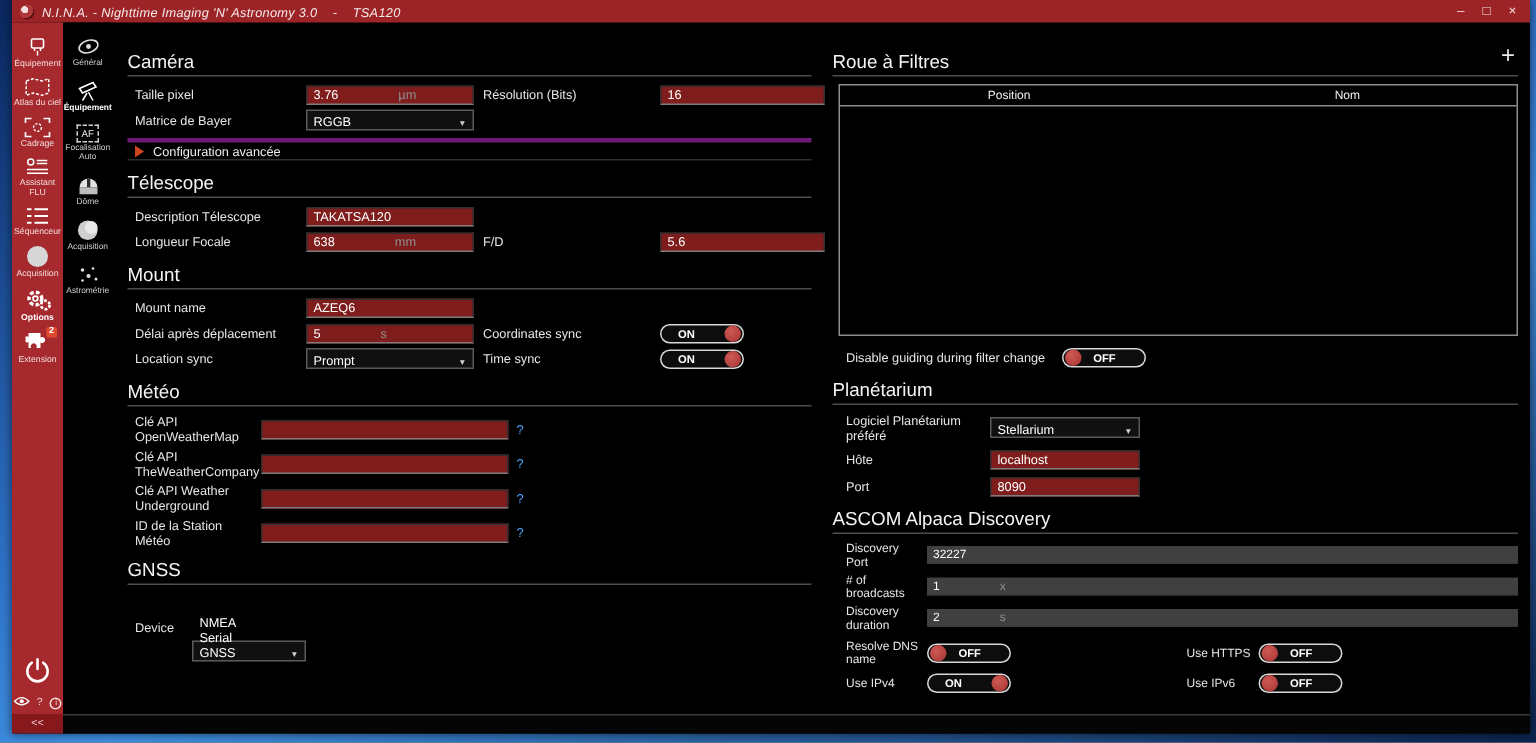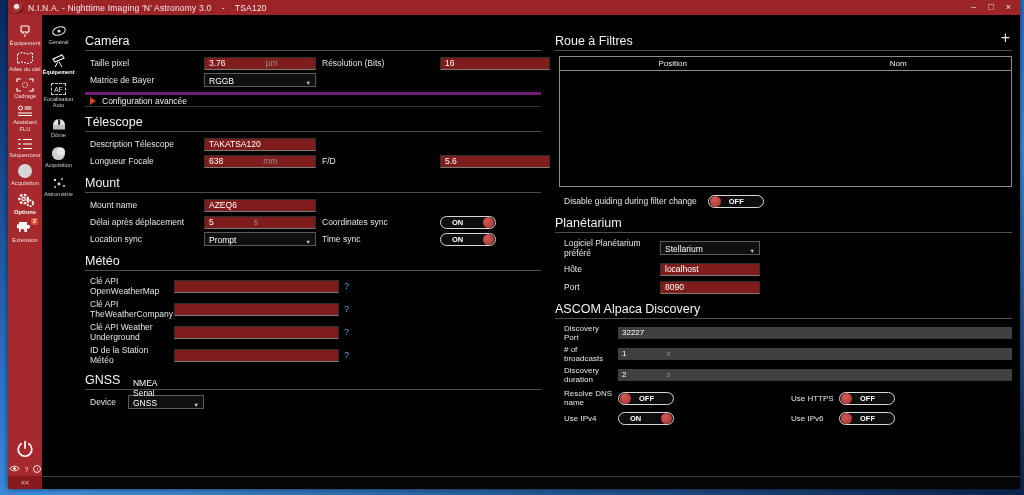--- a/index.html
+++ b/index.html
@@ -11,21 +11,21 @@
   }
   .window {
     position:absolute; left:8px; top:0; width:1012px; height:489px;
     background:#000; display:flex; flex-direction:column;
     box-shadow: 0 0 6px rgba(0,0,0,.6);
   }
   
   .titlebar { height:15px; background:#9c2427; display:flex; align-items:center; padding:0 5px; gap:5px; flex:0 0 auto; }
   .app-icon { width:10px; height:10px; border-radius:50%;
     background: radial-gradient(circle at 35% 35%, #f2dede 0 25%, #b03a3a 26% 60%, #5a1214 61%); flex:0 0 auto; }
-  .title-text { font-size:8.5px; color:#f4e9e9; white-space:pre; flex:1; letter-spacing:.2px; }
+  .title-text { font-size:8.5px; color:#f4e9e9; white-space:pre; flex:1; letter-spacing:.2px;font-style:italic; }
   .win-btns { display:flex; gap:12px; font-size:9px; color:#f0dada; padding-right:4px; }
   .win-btns span { cursor:default; line-height:9px; }
   
   .main { flex:1; display:flex; min-height:0; }
   .nav-red { width:34px; background:#a5292d; display:flex; flex-direction:column; align-items:center; padding-top:7px; flex:0 0 auto; }
   .nav-item { display:flex; flex-direction:column; align-items:center; width:100%; padding:2px 0 3px; position:relative; }
   .nav-item svg { display:block; }
   .nav-label { font-size:5.8px; color:#f3dcdc; margin-top:1px; text-align:center; line-height:1.1; }
   .nav-red .selected .nav-label { color:#fff; font-weight:bold; }
   .badge { position:absolute; top:0; right:4px; background:#e04a2f; color:#fff; font-size:6px; font-weight:bold; padding:0 2px; border-radius:1px; line-height:7px; }
@@ -52,21 +52,21 @@
   .tri { width:0; height:0; border-left:6px solid #cf4520; border-top:4px solid transparent; border-bottom:4px solid transparent; }
   .help { color:#4da6ff; margin-left:5px; font-size:8.5px; }
   
   .toggle { width:56px; height:13px; border:1px solid #d8d8d8; border-radius:8px; background:#0d0d0d; display:flex; align-items:center; font-size:7.5px; font-weight:bold; color:#fff; padding:0 1px; }
   .knob { width:11px; height:11px; border-radius:50%; background:radial-gradient(circle at 38% 35%, #cd5a55, #a83230); flex:0 0 auto; }
   .toggle.on .txt { margin-left:10px; margin-right:auto; }
   .toggle.off .txt { margin-left:6px; }
   .toggle.off .knob { margin-right:2px; }
   
   .plus { position:absolute; right:2px; top:-4px; font-size:16px; font-weight:300; color:#e8e8e8; line-height:16px; }
-  .fw-table { border:1px solid #8c8c8c; height:131px; margin-left:4px; display:flex; flex-direction:column; }
+  .fw-table { border:1px solid #8c8c8c; height:168px; margin-left:4px; display:flex; flex-direction:column; }
   .fw-head { display:grid; grid-template-columns:1fr 1fr; border-bottom:1px solid #8c8c8c; font-size:8px; color:#f0f0f0; text-align:center; padding:2px 0; }
   .inline-row { display:flex; align-items:center; gap:7px; margin:5px 0 5px 9px; font-size:8.5px; min-height:14px; }
   .prow { display:grid; grid-template-columns:96px 100px 1fr; align-items:center; margin:4px 0 4px 9px; font-size:8.5px; min-height:14px; }
   .arow { display:grid; grid-template-columns:54px 1fr; align-items:center; margin:3px 0 3px 9px; font-size:8px; min-height:12px; }
   .arow .field { height:12px; border:none; border-bottom:1px solid #3a3a3a; background:#404040; }
   .trow { display:grid; grid-template-columns:54px 173px 48px 1fr; align-items:center; margin:5px 0 5px 9px; font-size:8px; }
   
   .bottombar { height:13px; flex:0 0 auto; display:flex; }
   .bb-left { width:34px; background:#87191d; color:#f3dcdc; font-size:7px; display:flex; align-items:center; justify-content:center; }
   .bb-right { flex:1; background:#050505; border-top:1px solid #3c3c3c; }
@@ -339,21 +339,21 @@
           <span class="lbl">ID de la Station Météo</span>
           <div style="display:flex;align-items:center;">
               <div class="field empty" style="flex:1;"></div>
           <span class="help">?</span>
             </div>
         </div>
 
         <h2 class="sec">GNSS</h2>
         <div class="row" style="grid-template-columns:auto auto 1fr; column-gap:8px;">
           <span class="lbl">Device</span>
-          <div class="dd" style="width:76px;">
+          <div class="dd" style="width:76px;margin-top:32px;">
             <span>NMEA Serial GNSS</span>
               <span class="arr">▼</span>
           </div>
         </div>
       </div>
 
       <div class="col-right">
         <h2 class="sec first">
           <span>Roue à Filtres</span>
           <span class="plus">+</span>

